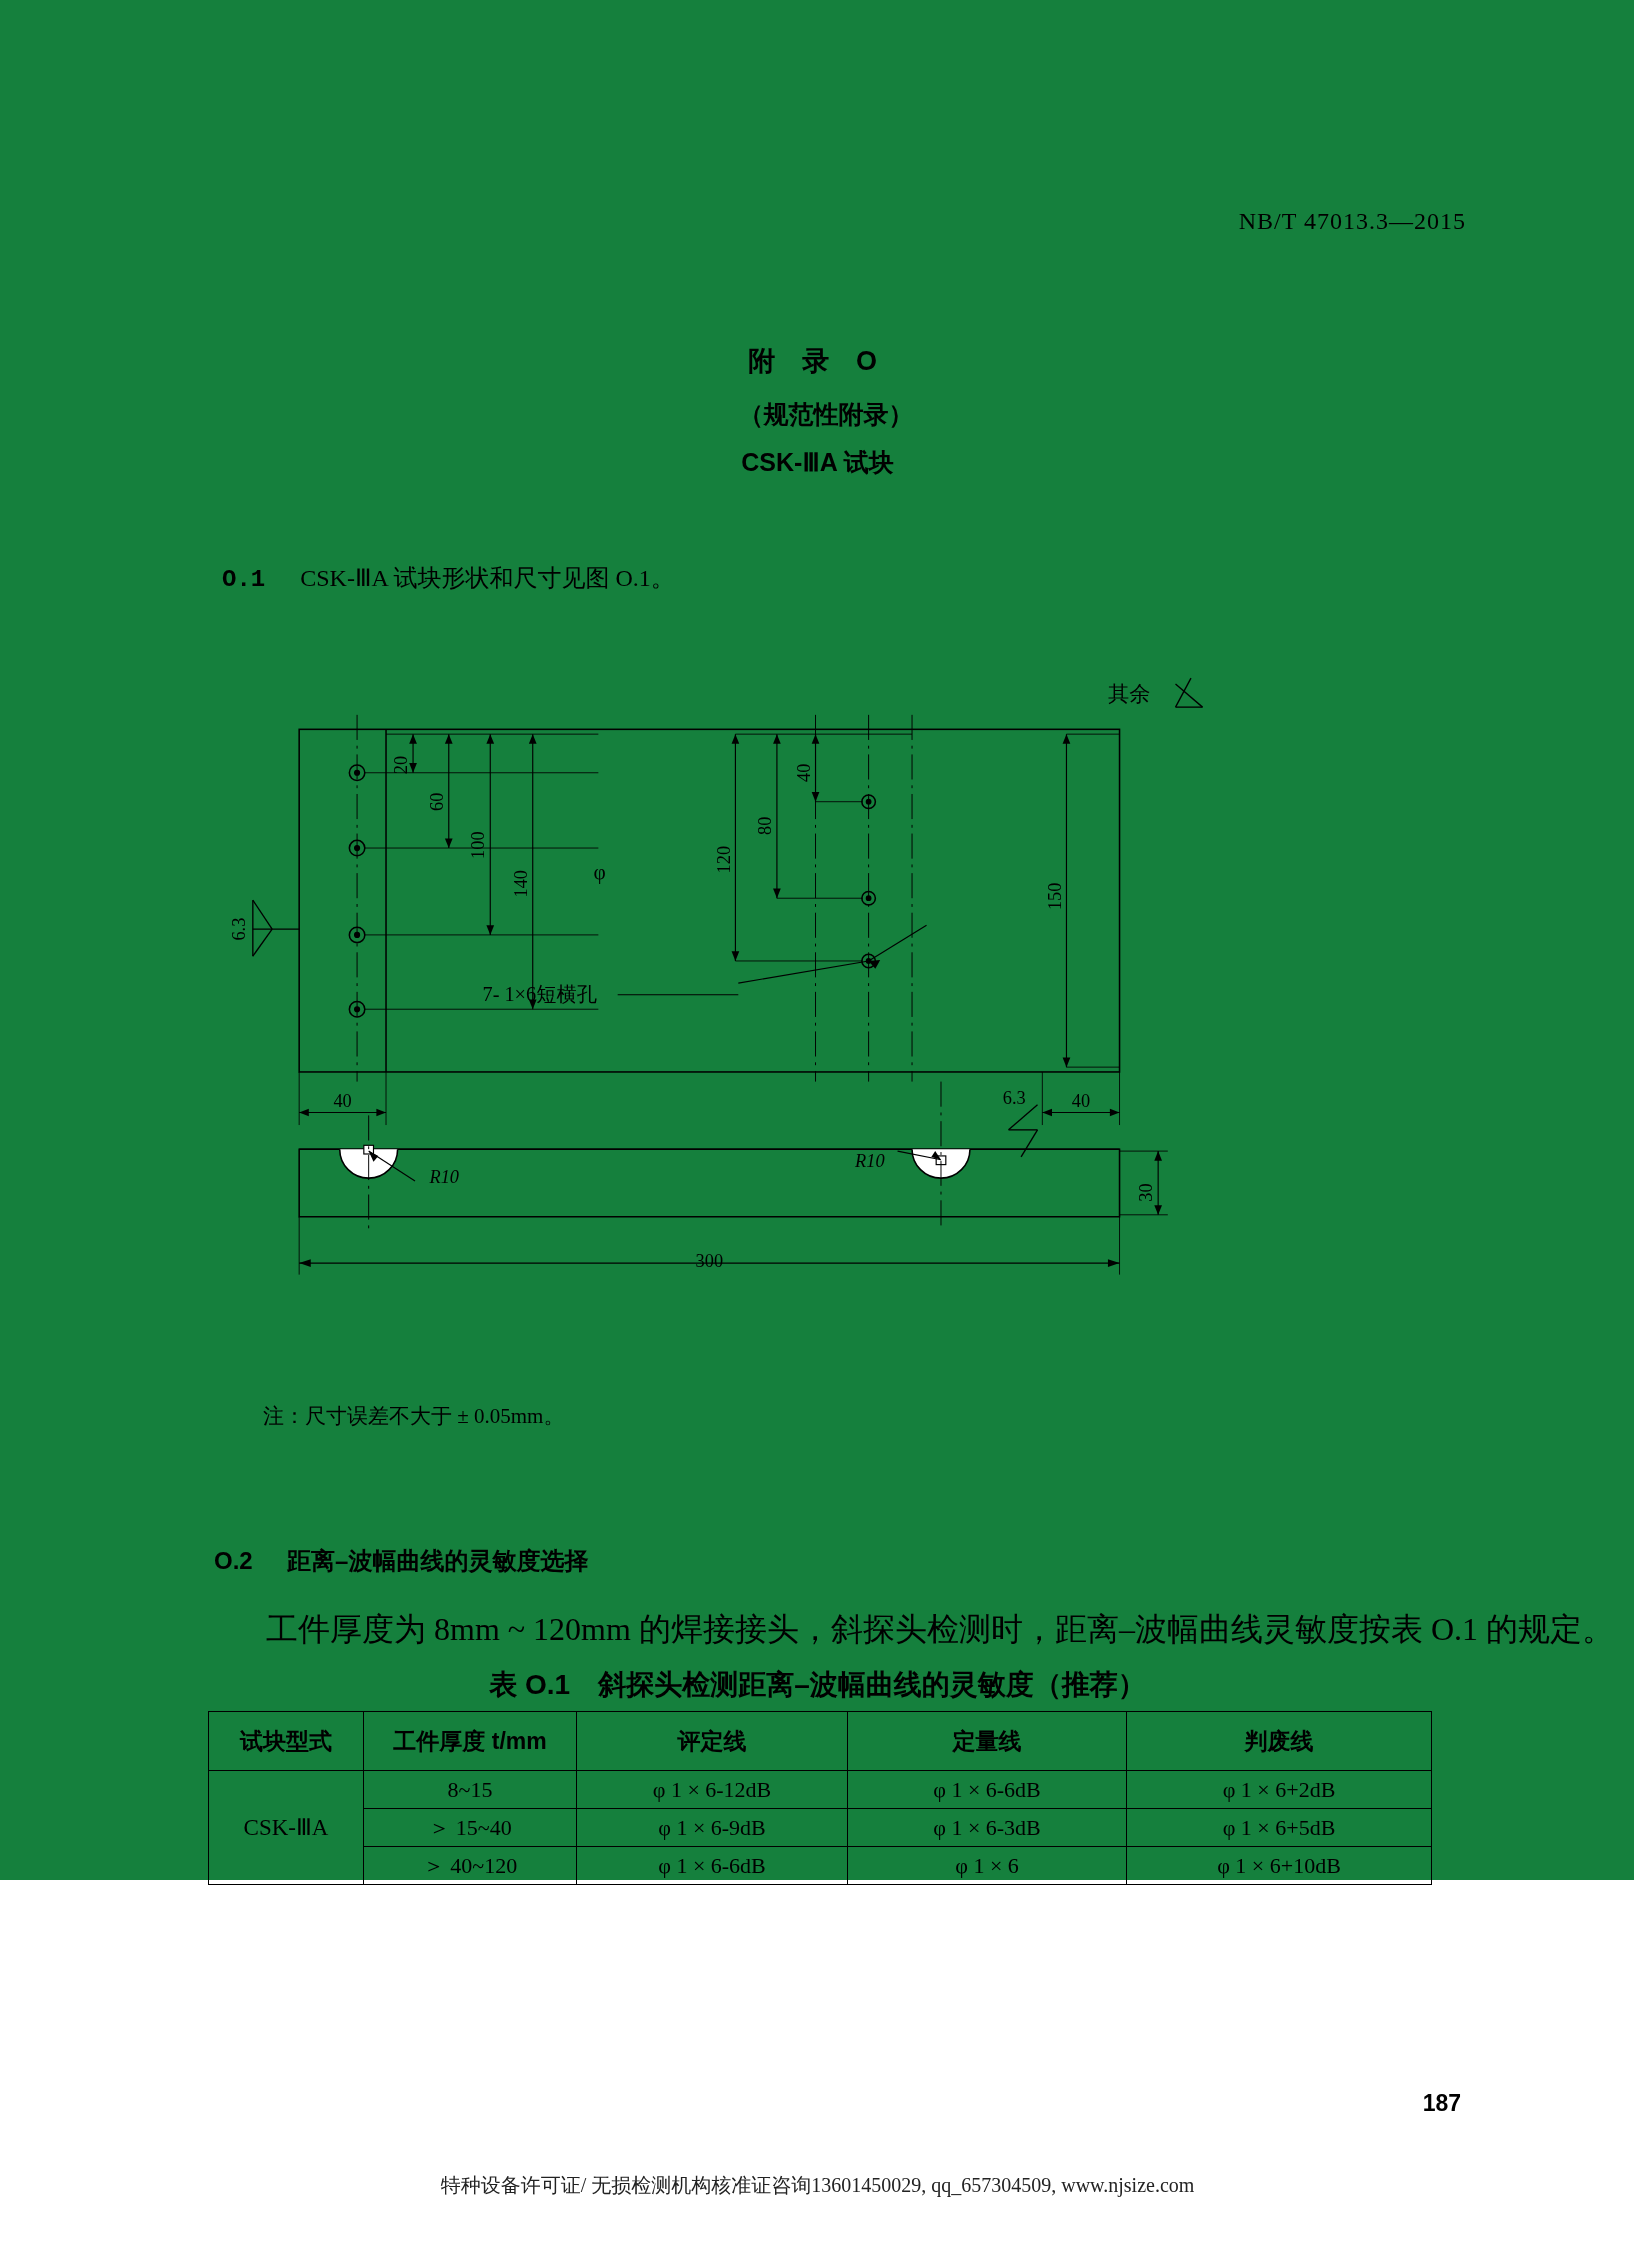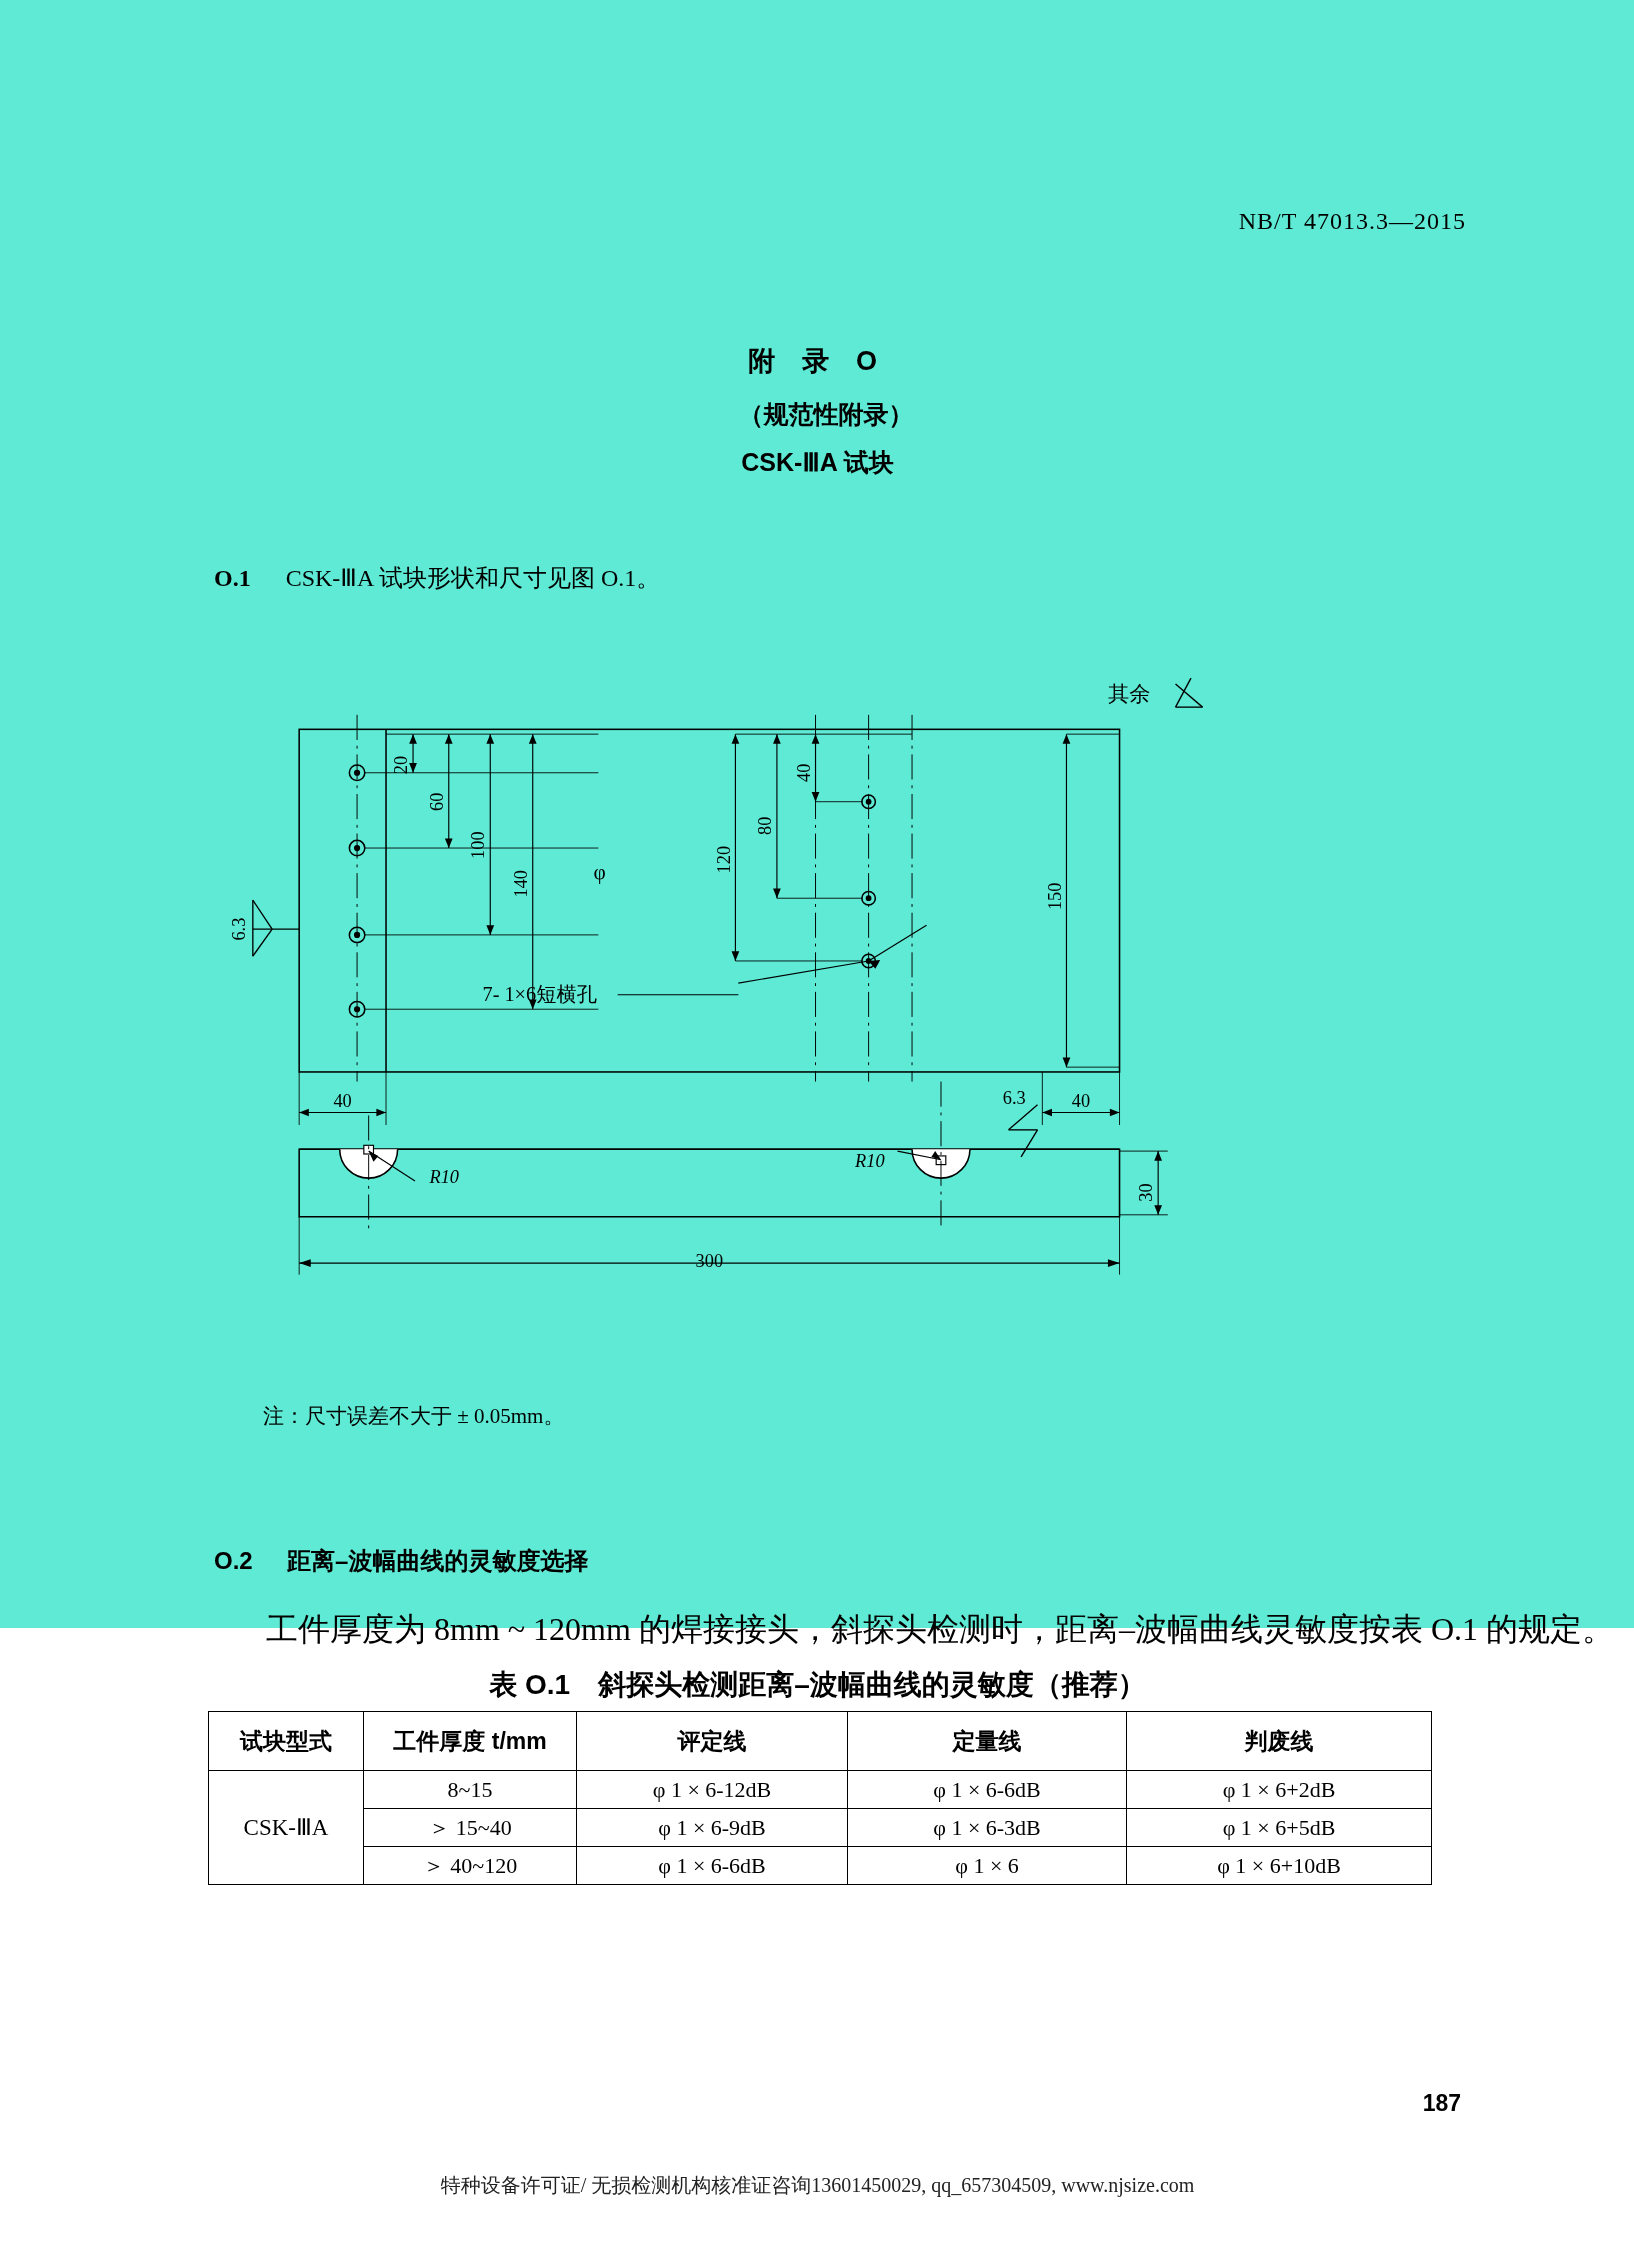--- a/index.html
+++ b/index.html
@@ -12,22 +12,22 @@
     height: 2258px;
     position: relative;
     font-family: "Liberation Serif", serif;
     color: #000;
     overflow: hidden;
   }
   .page {
     position: absolute;
     left: 0; top: 0;
     width: 1635px;
-    height: 1628px;
-    background: #5eead4;
+    height: 1880px;
+    background: #15803d;
   }
   .header-code {
     position: absolute;
     right: 169px;
     top: 208px;
     font-family: "Liberation Serif", serif;
     font-size: 24px;
     letter-spacing: 1px;
   }
   .annex-title {
@@ -59,21 +59,21 @@
     font-size: 25px;
     font-weight: bold;
   }
   .clause-o1 {
     position: absolute;
     left: 214px;
     top: 562px;
     font-size: 24px;
     font-family: "Liberation Serif", serif;
   }
-  .clause-o1 b { font-family: Liberation Serif, serif; }
+  .clause-o1 b { font-family: Liberation Mono, monospace; margin-left: 8px; }
 
   .fig-wrap {
     position: absolute;
     left: 193px;
     top: 676px;
     width: 1274px;
     height: 734px;
   }
   svg { display: block; }
 

